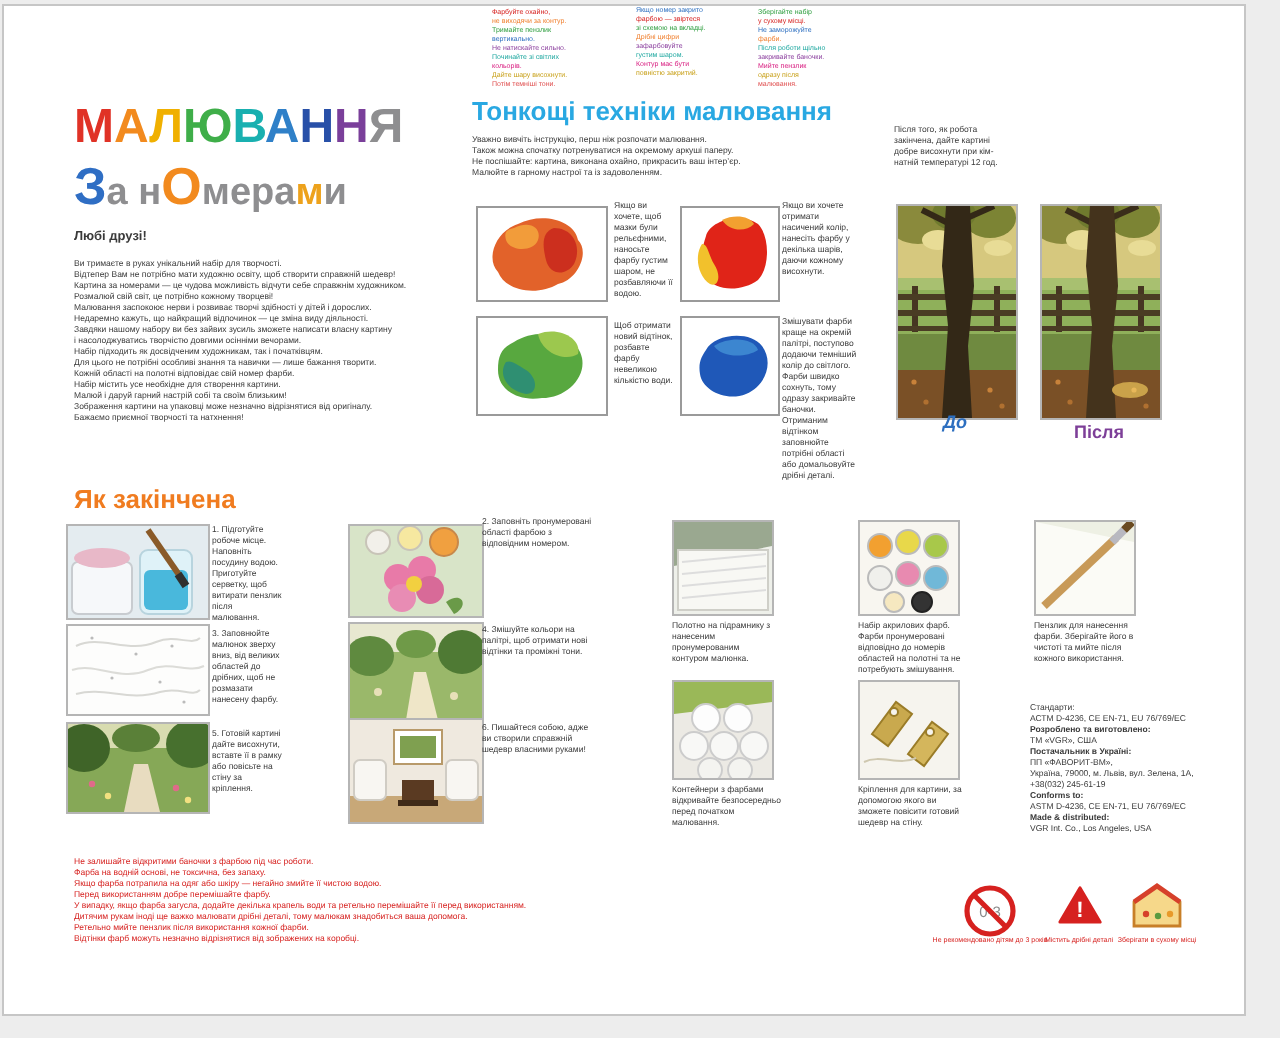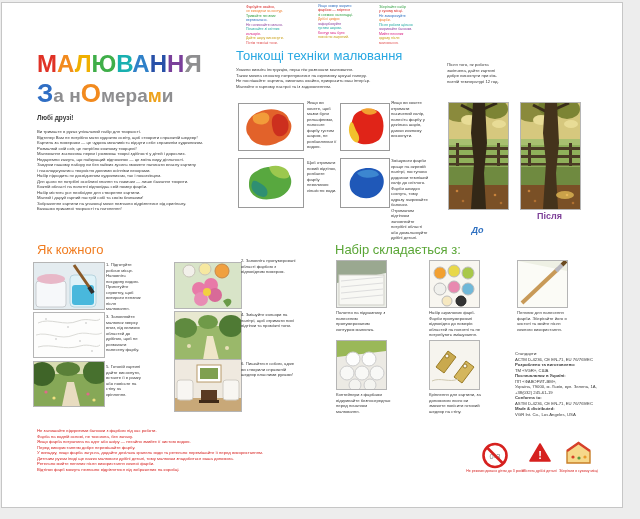--- a/index.html
+++ b/index.html
@@ -4,21 +4,21 @@
 <style>
   html,body{margin:0;padding:0;background:#f2f2f2;font-family:"Liberation Sans",sans-serif;}
   .page{position:relative;width:640px;height:519px;background:#ededed;overflow:hidden;}
   .sheet{position:absolute;left:1px;top:2px;width:620px;height:504px;background:#ffffff;border:1px solid #c6c6c6;}
   .abs{position:absolute;}
   
   .half{transform:scale(.5);transform-origin:0 0;font-size:8.5px;line-height:11px;color:#3a3a3a;}
   .half div{white-space:normal;}
   .tiny7{font-size:7px;line-height:9px;}
   .bold{font-weight:bold;}
-  .heading{font-weight:normal;font-size:13px;letter-spacing:0;}
+  .heading{font-weight:bold;font-size:13px;letter-spacing:0;}
   .title-l1 span{font-weight:bold;font-size:24px;letter-spacing:0px;}
   .title-l2 span{font-weight:bold;font-size:19px;}
   .title-l2 span.big{font-size:26px;}
   .tile{background:#fff;border:1px solid #9a9a9a;}
   .photo{border:1px solid #b5b5b5;background:#fff;}
   .label-ba{font-weight:bold;font-size:9px;text-align:center;}
   .cap-red{color:#d6211f;text-align:center;}
   svg{display:block;}
 </style>
 </head>
@@ -200,25 +200,25 @@
       <line x1="30" y1="8" x2="48" y2="0" stroke="#3a2d1a" stroke-width="3"></line>
       <line x1="28" y1="10" x2="12" y2="2" stroke="#3a2d1a" stroke-width="3"></line>
       <path d="M24,0 L36,0 L38,40 L35,70 L37,106 L22,106 L25,60 L22,30 Z" fill="#44331c"></path>
       <ellipse cx="44" cy="92" rx="9" ry="4" fill="#caa24a"></ellipse>
       <circle cx="8" cy="88" r="1.3" fill="#c8823a"></circle>
         <circle cx="46" cy="92" r="1.3" fill="#e8b85a"></circle>
       <circle cx="14" cy="98" r="1.3" fill="#b07030"></circle>
         <circle cx="52" cy="100" r="1.3" fill="#b07030"></circle>
     </svg>
   </div>
-  <div class="abs label-ba" style="left:448px;top:225px;width:59px;color:#2d6fc0;font-style:italic;">До</div>
+  <div class="abs label-ba" style="left:448px;top:206px;width:59px;color:#2d6fc0;font-style:italic;">До</div>
   <div class="abs label-ba" style="left:520px;top:211px;width:59px;color:#7d3f98;">Після</div>
 
 
-  <div class="abs heading" style="left:37px;top:242px;color:#f07c20;">Як кожного</div>
+  <div class="abs heading" style="left:37px;top:242px;color:#f07c20;">Як закінчена</div>
 
   <div class="abs photo" style="left:33px;top:262px;width:70px;height:46px;">
     <svg width="70" height="46" viewBox="0 0 70 46">
       <rect width="70" height="46" fill="#e4ecf0"></rect>
       <rect x="2" y="18" width="30" height="26" rx="3" fill="#f6f8fa" stroke="#c8ccd0"></rect>
       <ellipse cx="17" cy="16" rx="14" ry="5" fill="#e8b8c8"></ellipse>
       <rect x="36" y="12" width="26" height="32" rx="4" fill="#dff2f8" stroke="#b8d4de"></rect>
       <rect x="38" y="22" width="22" height="20" rx="3" fill="#49b8dc"></rect>
       <line x1="40" y1="2" x2="58" y2="28" stroke="#8a5a28" stroke-width="3"></line>
       <line x1="55" y1="24" x2="59" y2="30" stroke="#30302e" stroke-width="4"></line>
@@ -317,21 +317,20 @@
         <div>Фарба на водній основі, не токсична, без запаху.</div>
         <div>Якщо фарба потрапила на одяг або шкіру — негайно змийте її чистою водою.</div>
         <div>Перед використанням добре перемішайте фарбу.</div>
         <div>У випадку, якщо фарба загусла, додайте декілька крапель води та ретельно перемішайте її перед використанням.</div>
         <div>Дитячим рукам іноді ще важко малювати дрібні деталі, тому малюкам знадобиться ваша допомога.</div>
         <div>Ретельно мийте пензлик після використання кожної фарби.</div>
         <div>Відтінки фарб можуть незначно відрізнятися від зображених на коробці.</div>
       </div>
   </div>
 
-  <div class="abs heading" style="left:335px;top:242px;color:#5aa636;">Набір складається з:</div>
 
   <div class="abs photo" style="left:336px;top:260px;width:49px;height:46px;">
     <svg width="49" height="46" viewBox="0 0 49 46">
       <rect width="49" height="46" fill="#eef0ea"></rect>
       <path d="M0,0 L49,0 L49,12 L0,22 Z" fill="#9aa890"></path>
       <rect x="2" y="14" width="45" height="30" fill="#f8f8f4" stroke="#cfcfc8"></rect>
       <line x1="4" y1="20" x2="46" y2="16" stroke="#ddd"></line>
         <line x1="4" y1="26" x2="46" y2="22" stroke="#ddd"></line>
       <line x1="4" y1="32" x2="46" y2="28" stroke="#ddd"></line>
         <line x1="4" y1="38" x2="46" y2="34" stroke="#ddd"></line>

